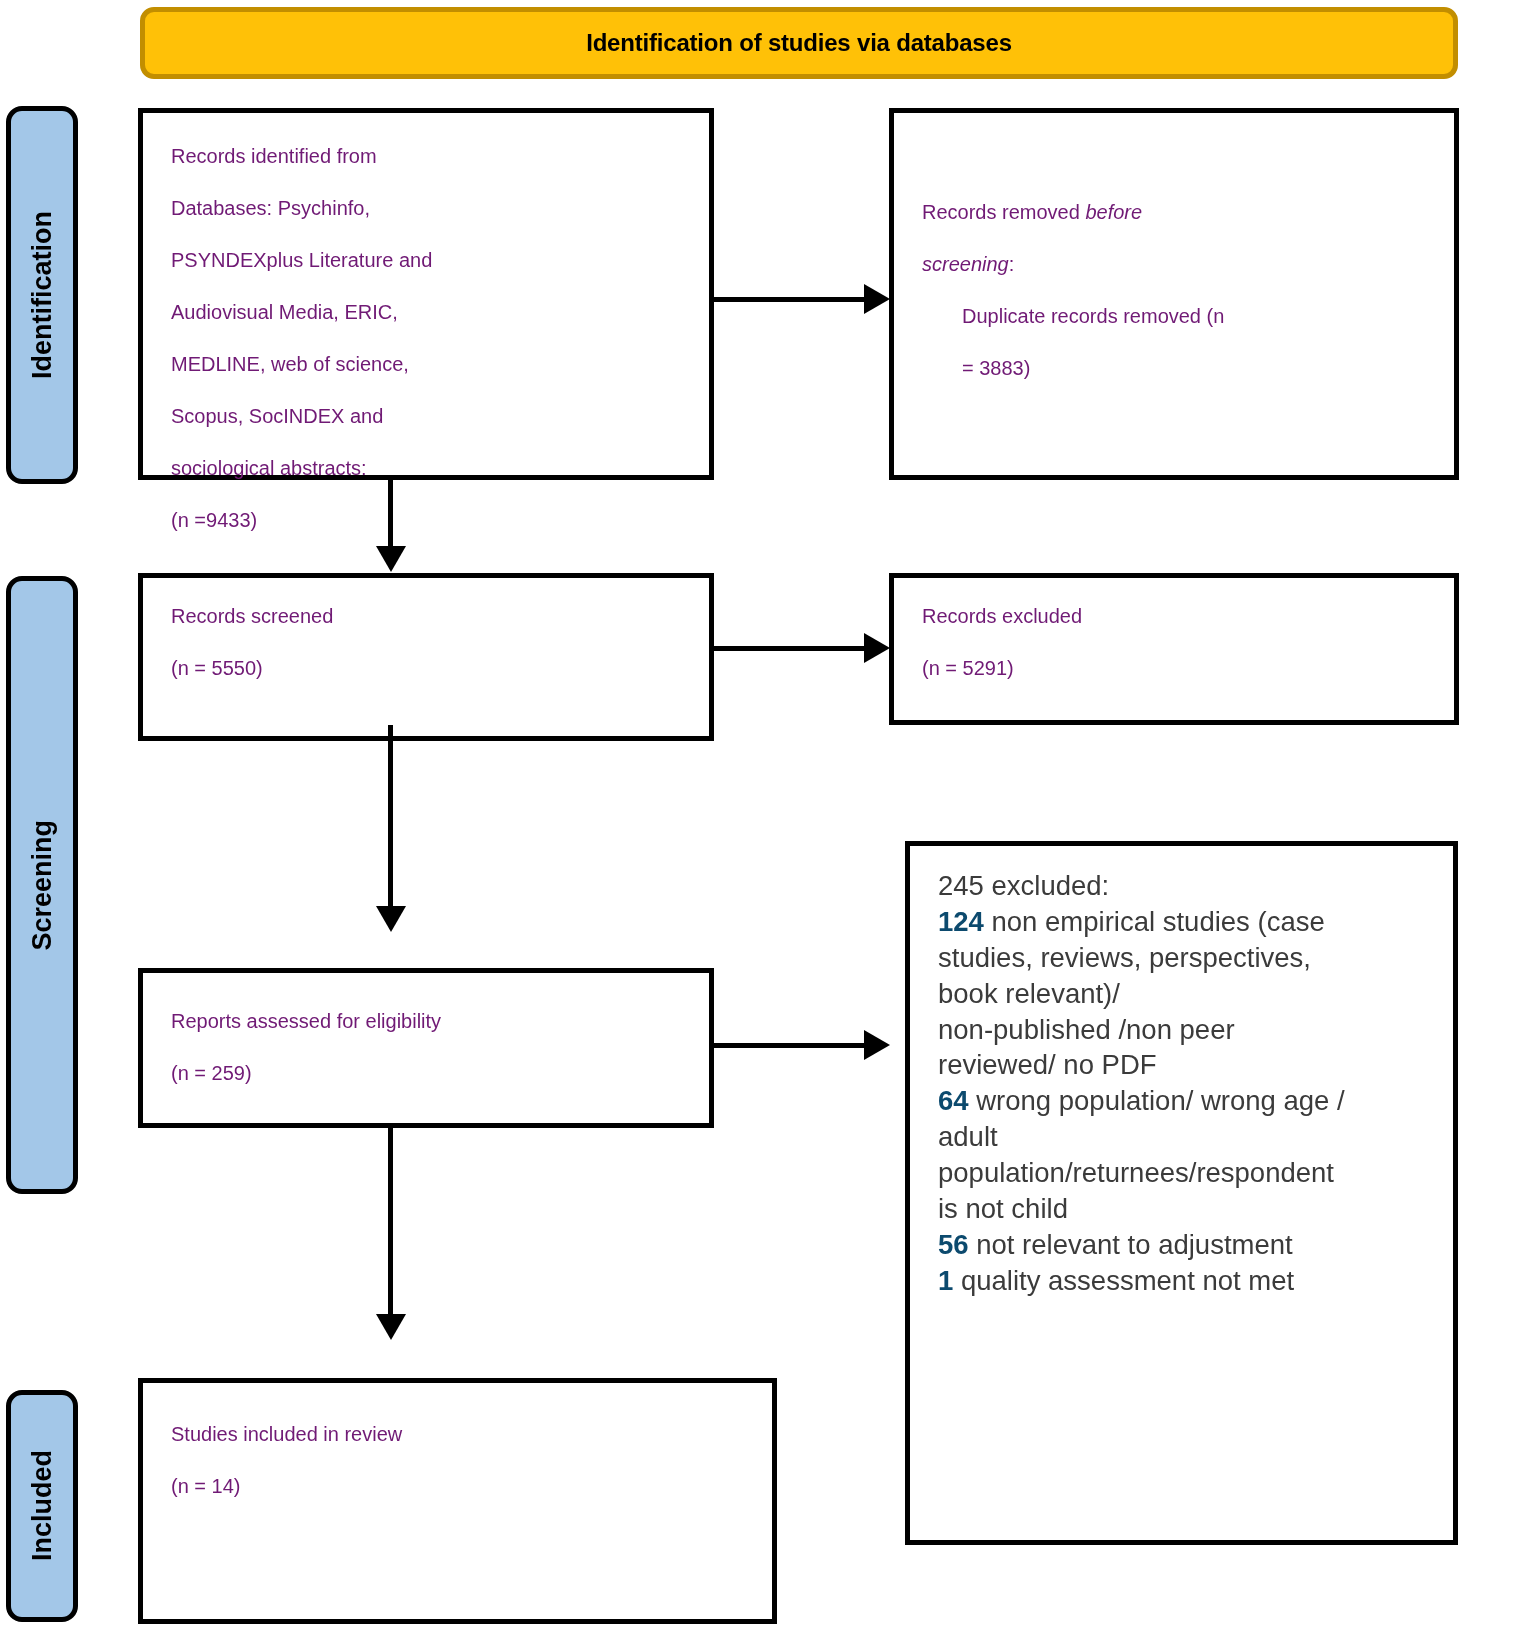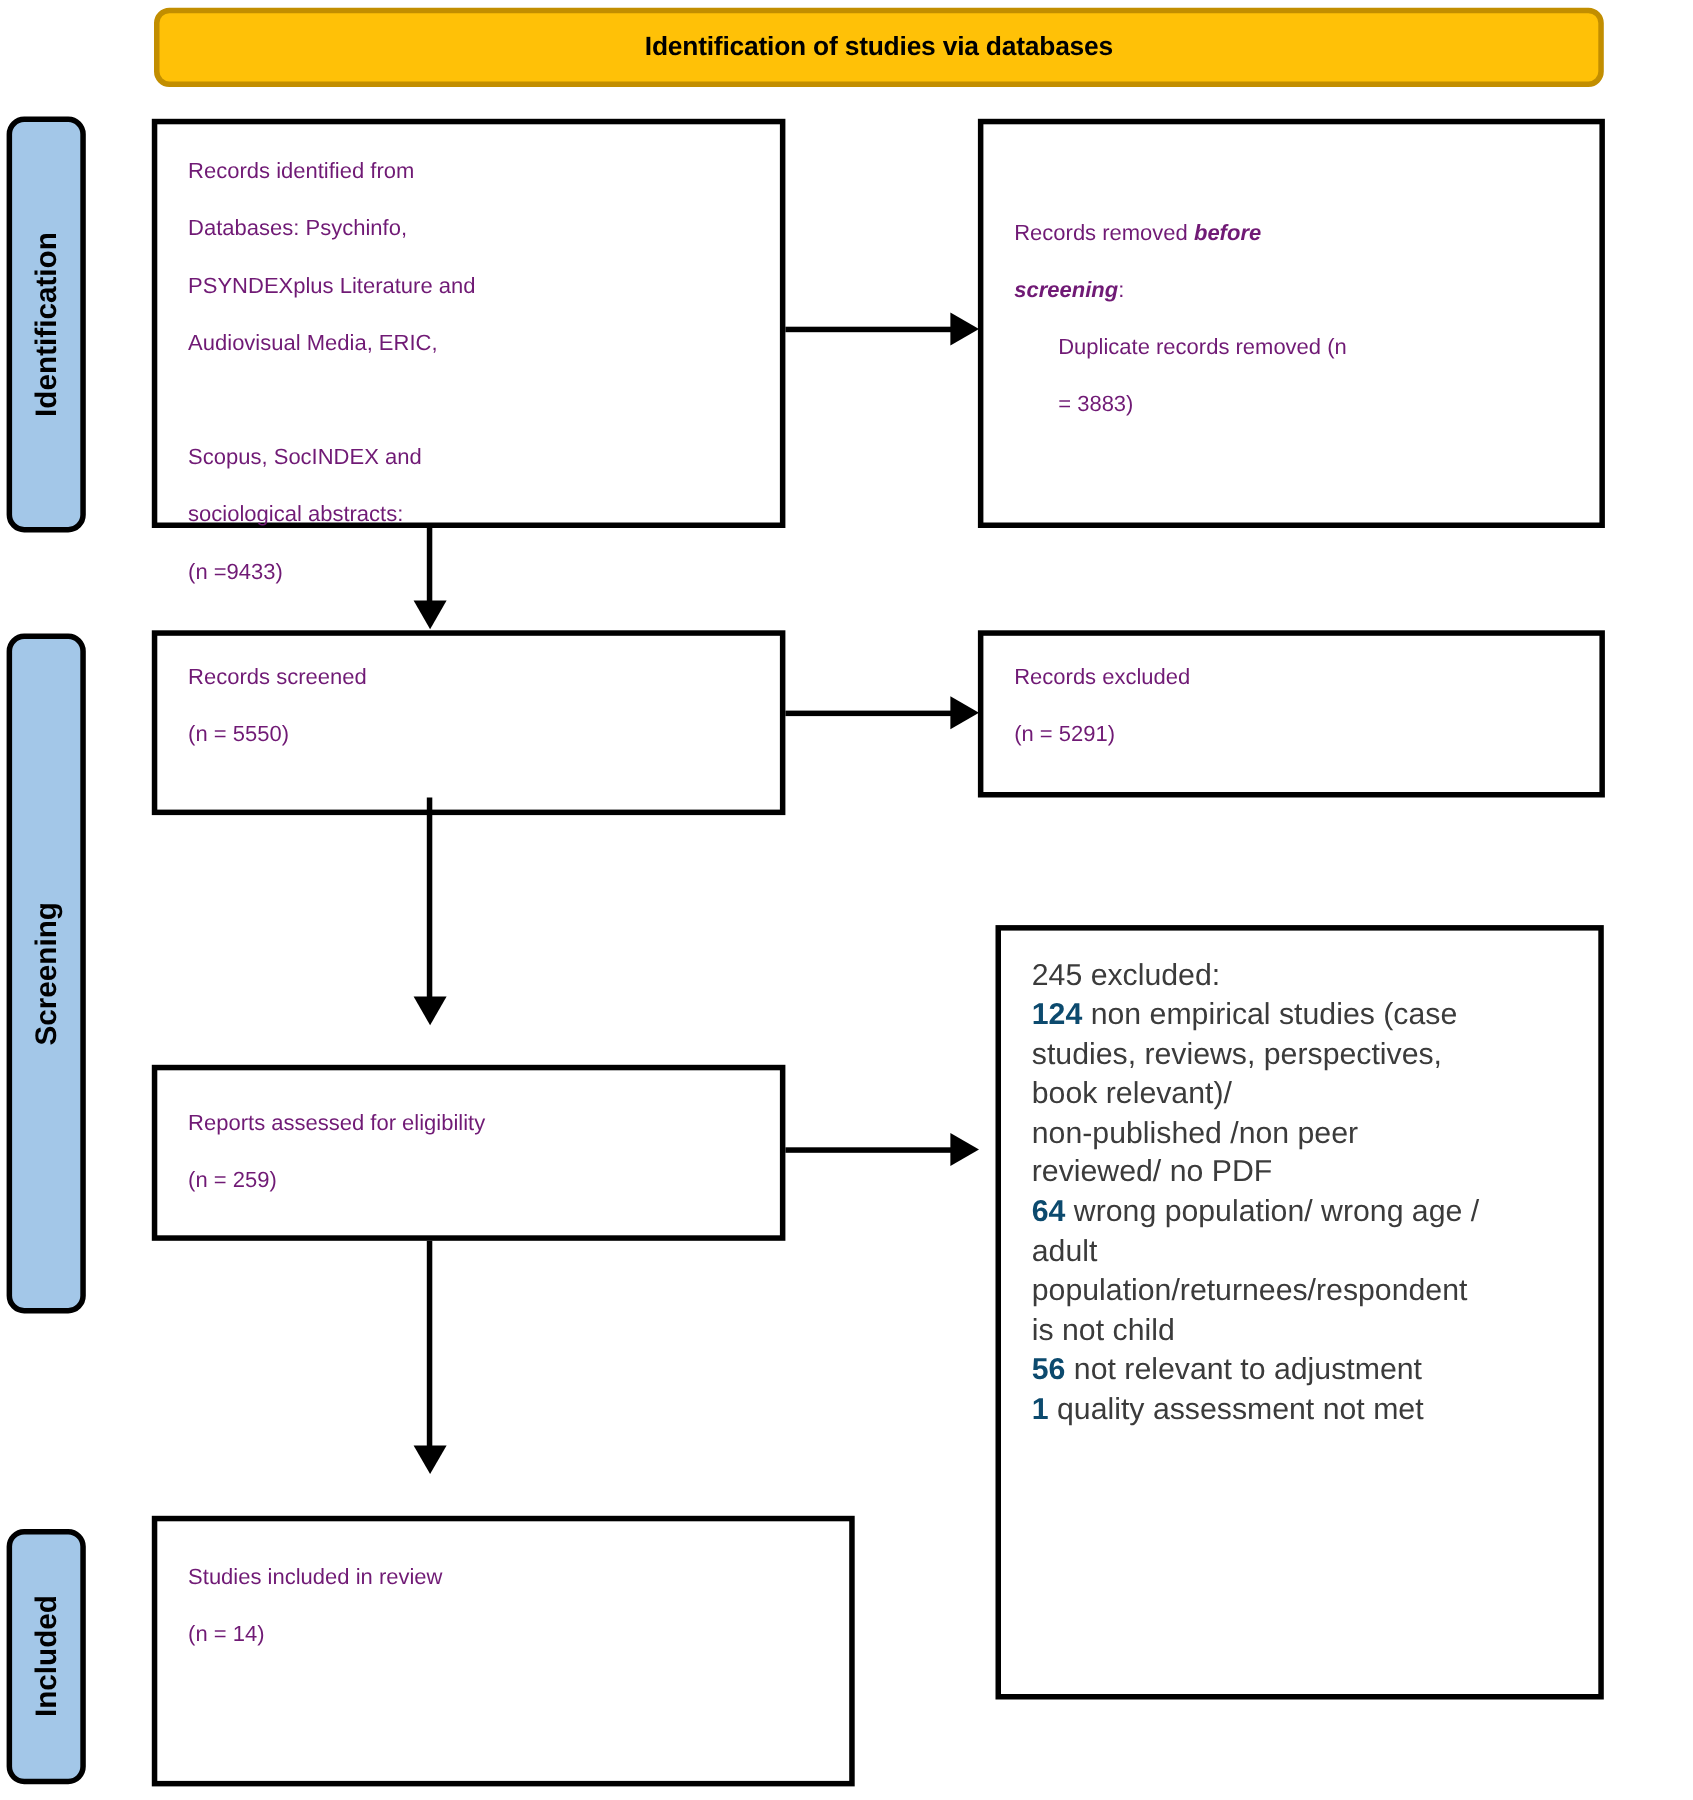--- a/index.html
+++ b/index.html
@@ -97,21 +97,21 @@
   #box-reasons .boxtext {
     top: 22px;
     left: 28px;
     right: -40px;
     font-size: 27.5px;
     line-height: 1.305;
     color: #3b3b3b;
     white-space: nowrap;
   }
 
-  .ital { font-style: italic; font-weight: bold; }
+  .ital { font-style: italic; }
   .ind  { padding-left: 40px; display: inline-block; }
   .bld  { font-weight: bold; color: #0c4a6e; text-align: center; }
 
   
   .arrow-line {
     position: absolute;
     background: #000000;
   }
   .arrow-head {
     position: absolute;
@@ -165,21 +165,21 @@
   </div>
   <div class="phase" id="phase-included">
     <span class="phase-label">Included</span>
   </div>
 
   <div class="flowbox" id="box-identified">
     <div class="boxtext"><span>Records identified from</span><br>
 <span>Databases: Psychinfo,</span><br>
 <span>PSYNDEXplus Literature and</span><br>
 <span>Audiovisual Media, ERIC,</span><br>
-<br>
+<span>MEDLINE, web of science,</span><br>
 <span>Scopus, SocINDEX and</span><br>
 <span>sociological abstracts:</span><br>
 <span>(n =9433)</span></div>
   </div>
 
   <div class="flowbox" id="box-removed">
     <div class="boxtext"><span>Records removed </span><span class="ital">before</span><br>
 <span class="ital">screening</span><span>:</span><br>
 <span class="ind">Duplicate records removed (n</span><br>
 <span class="ind">= 3883)</span></div>

